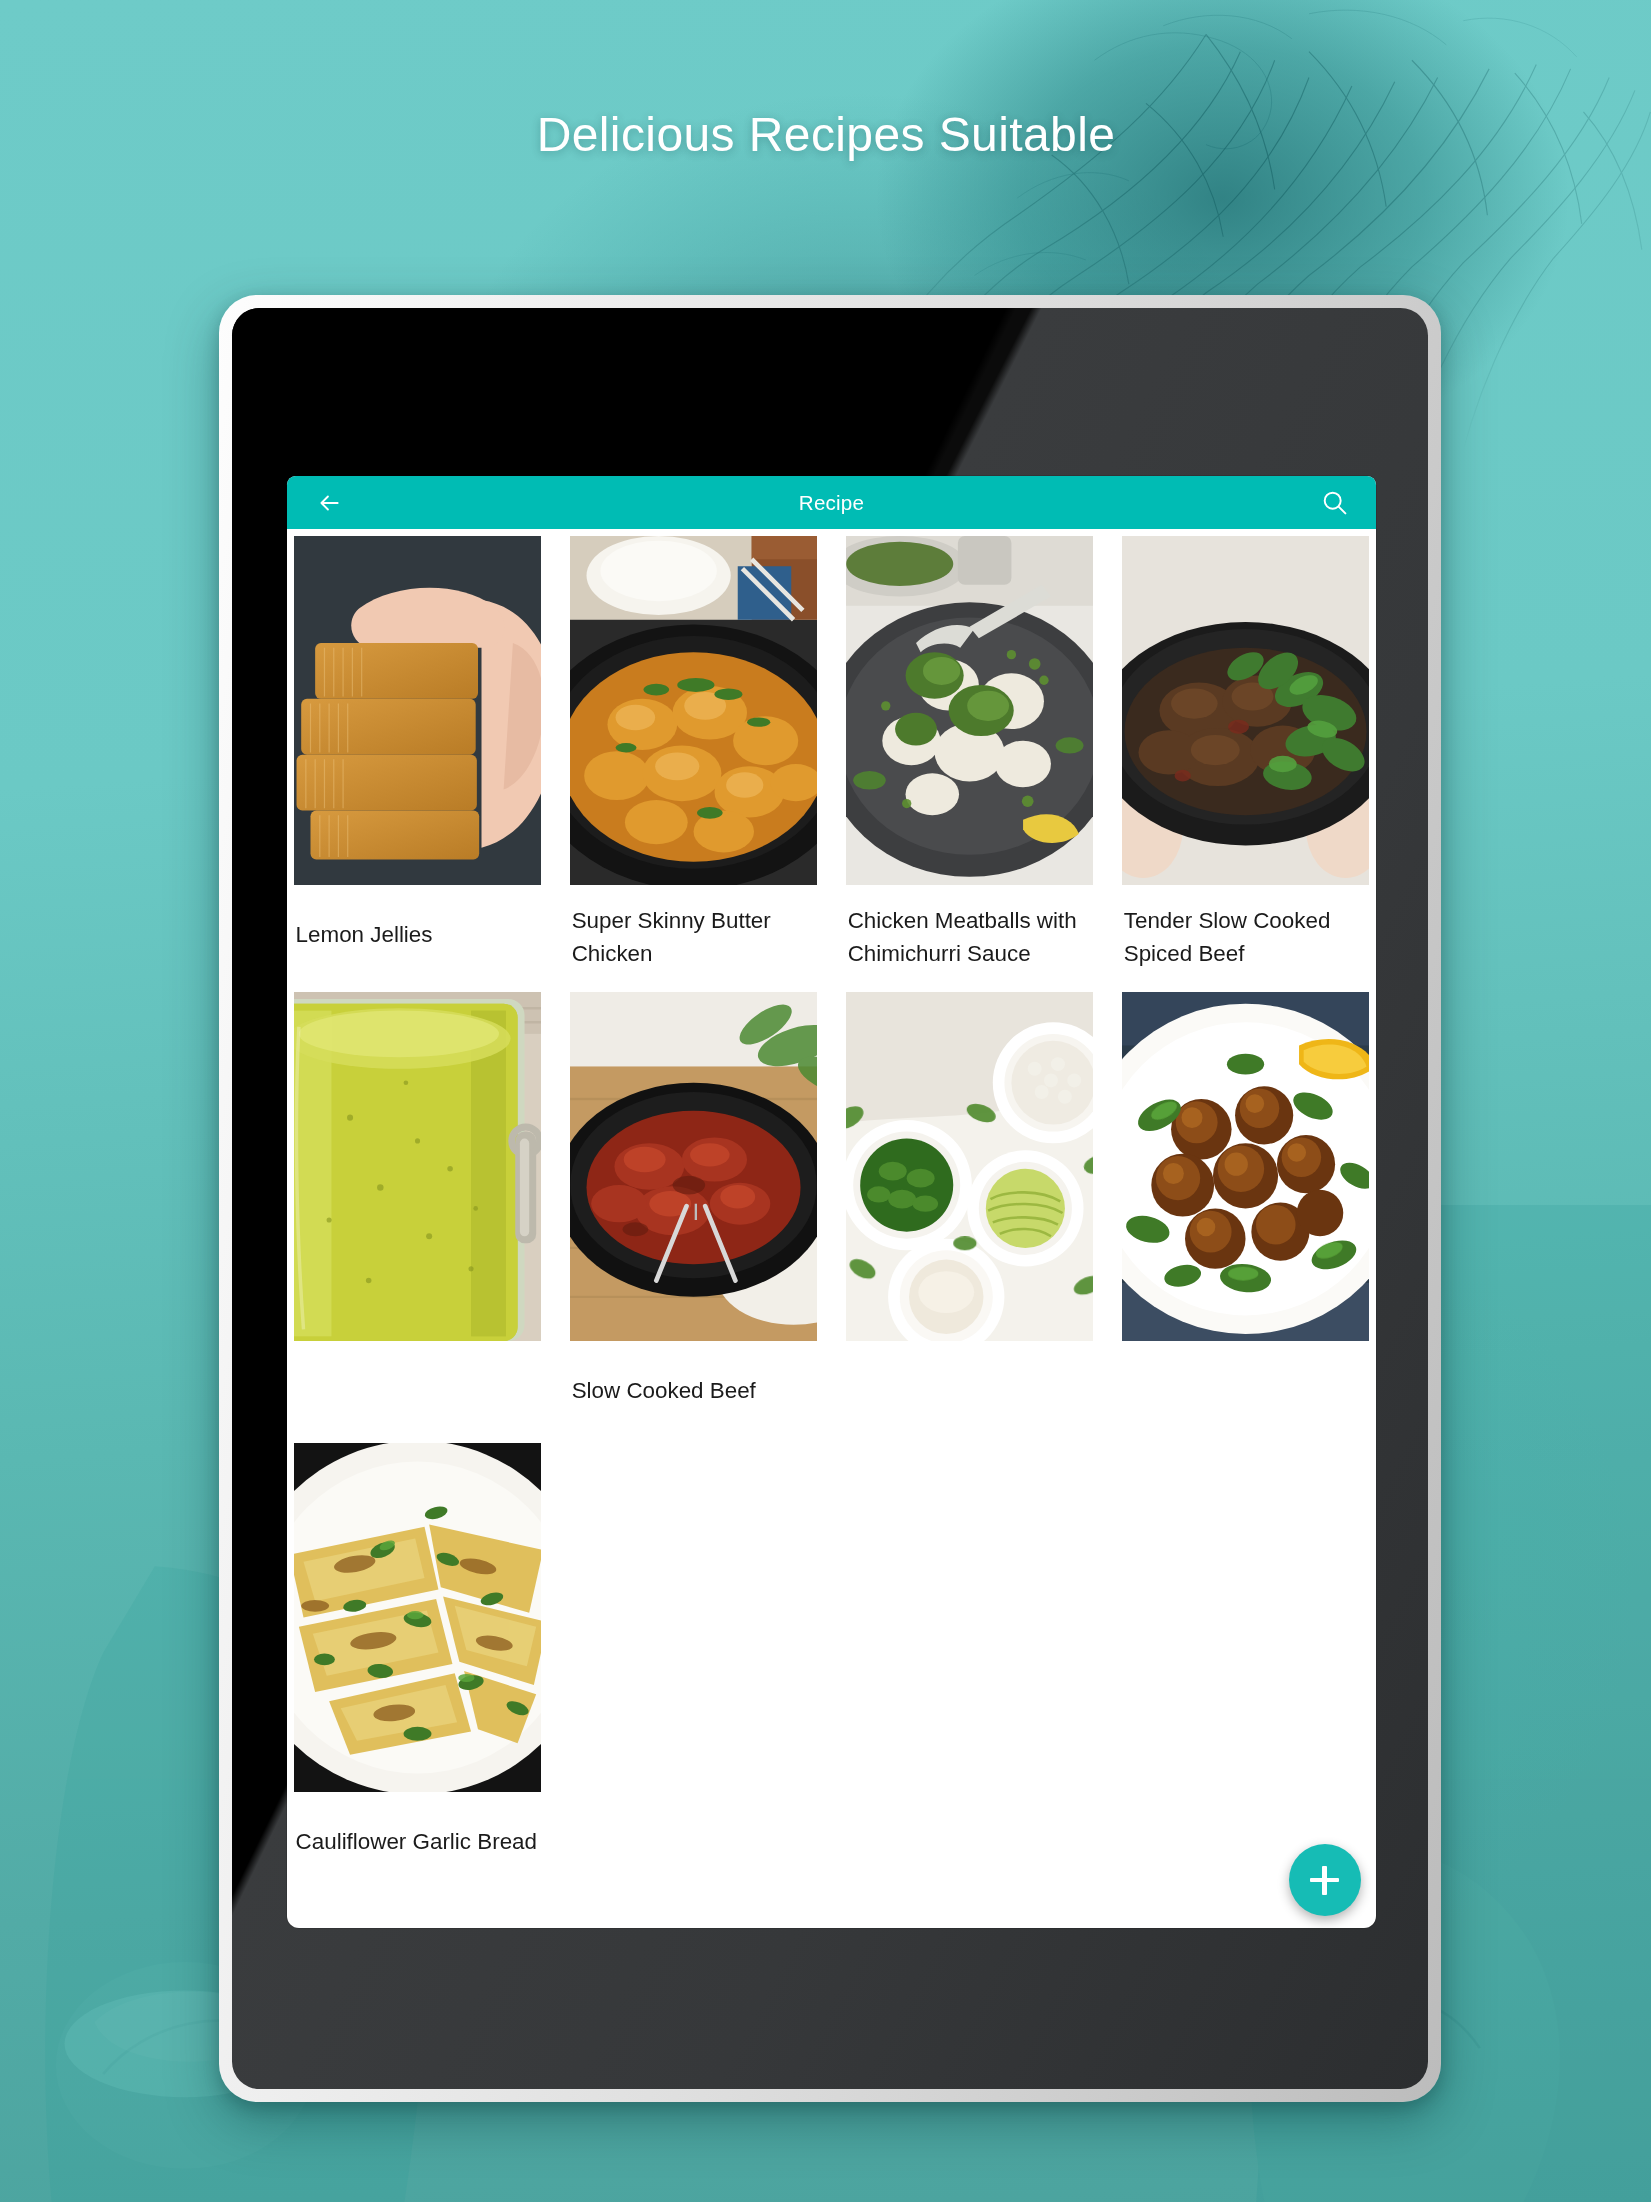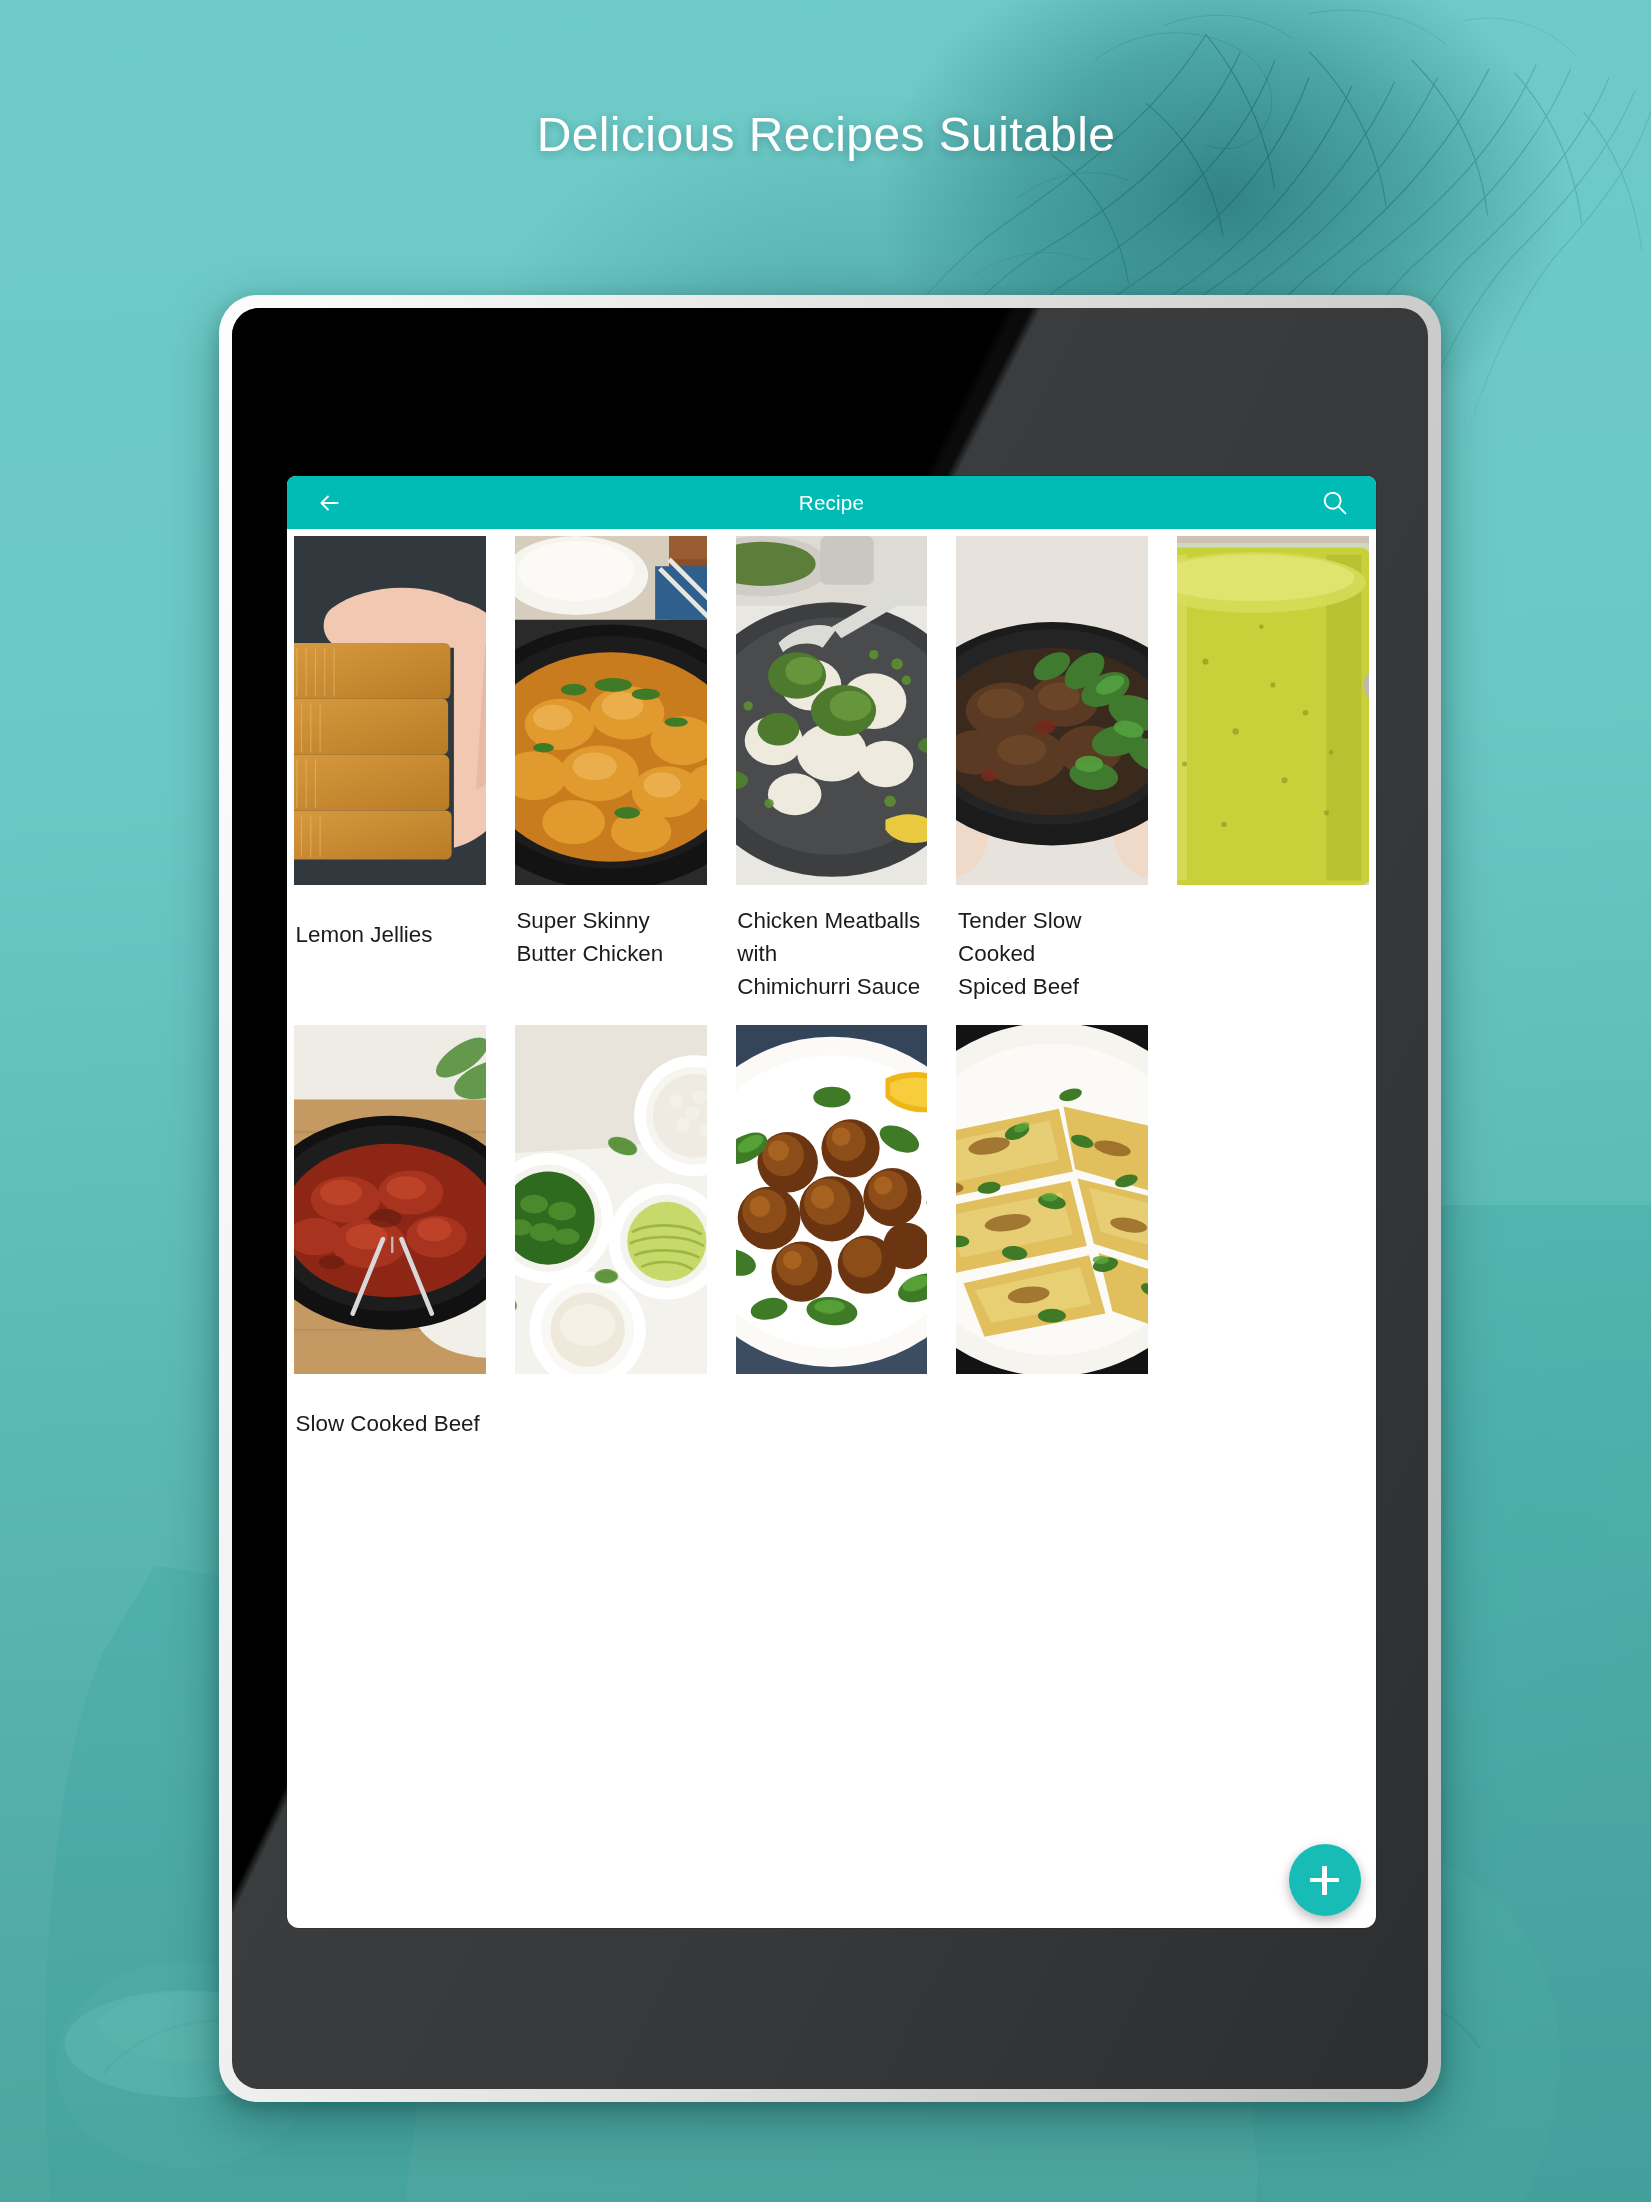--- a/index.html
+++ b/index.html
@@ -162,21 +162,21 @@
     align-items: center;
     justify-content: center;
     flex: 0 0 auto;
     cursor: pointer;
     z-index: 2;
   }
 
   
   #recipe-grid {
     display: grid;
-    grid-template-columns: repeat(5, 1fr);
+    grid-template-columns: repeat(4, 1fr);
     column-gap: 29px;
     row-gap: 0;
     padding: 6.9px 6.9px 0 6.9px;
     background: #ffffff;
   }
 
   .recipe-card {
     display: flex;
     flex-direction: column;
     cursor: pointer;
@@ -757,20 +757,21 @@
             <ellipse cx="236" cy="228" rx="10" ry="5" transform="rotate(22 236 228)"></ellipse>
             <ellipse cx="166" cy="60" rx="10" ry="5" transform="rotate(-14 166 60)"></ellipse>
           </g>
           <g fill="#5aa53a" opacity="0.85">
             <ellipse cx="124" cy="88" rx="7" ry="3.5" transform="rotate(-22 124 88)"></ellipse>
             <ellipse cx="148" cy="148" rx="7" ry="3.5"></ellipse>
             <ellipse cx="192" cy="202" rx="7" ry="3.5"></ellipse>
           </g>
         </svg>
       </div>
+      <div class="recipe-title">Cauliflower Garlic Bread</div>
     </div>
 
   </div>
 
   <div id="fab">
     <span class="plus-h"></span>
     <span class="plus-v"></span>
   </div>
 
 </div>

